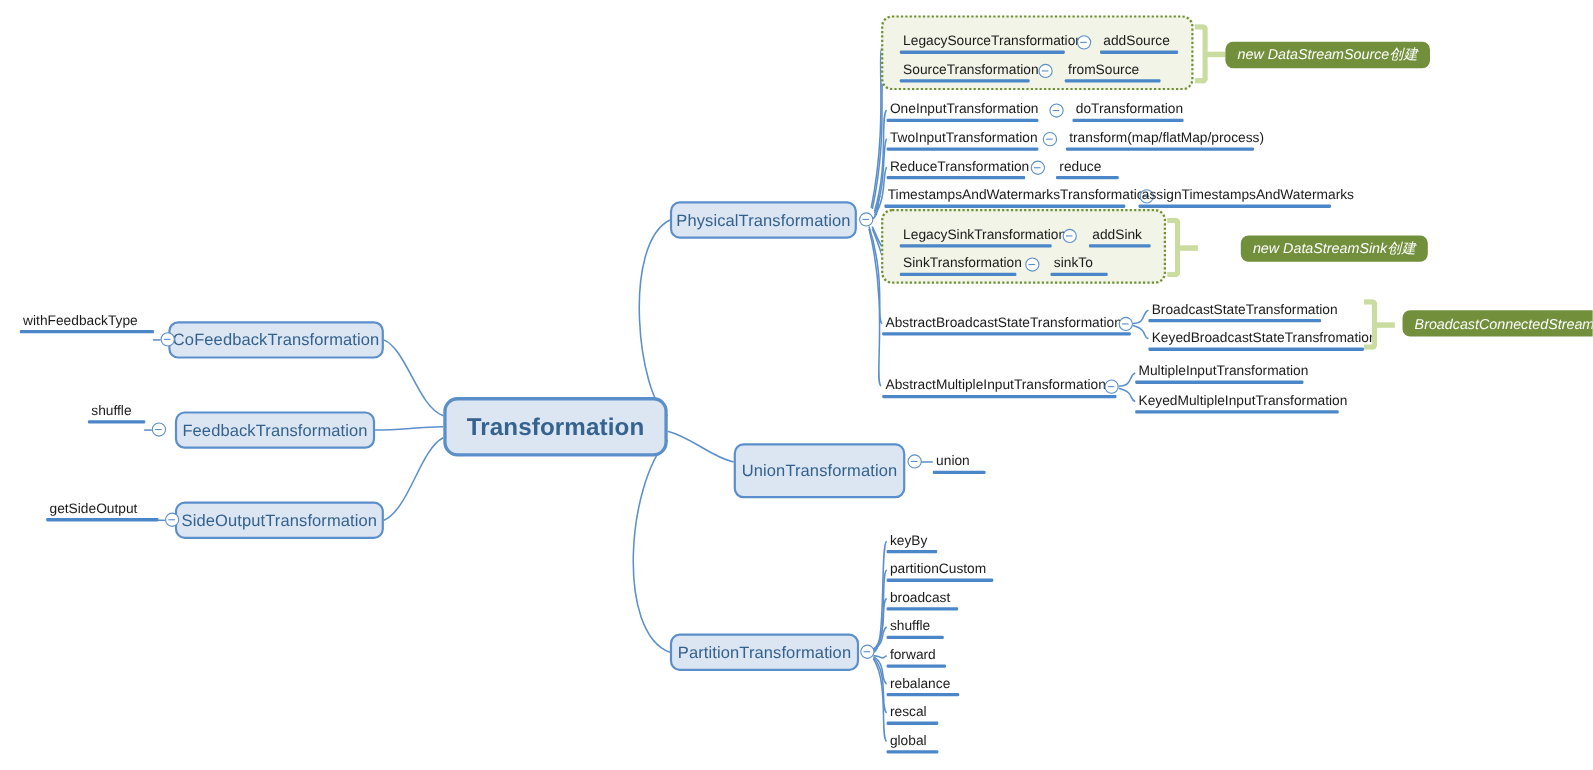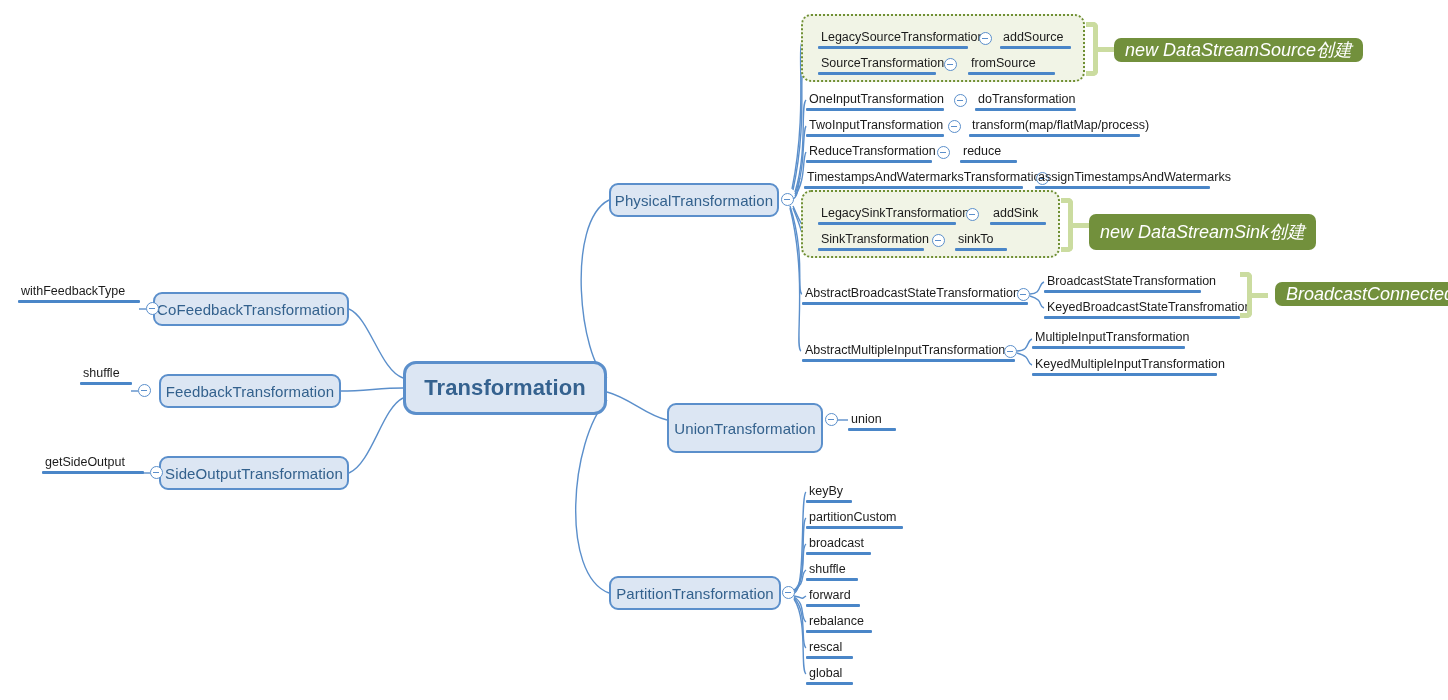--- a/index.html
+++ b/index.html
@@ -97,21 +97,21 @@
   }
 
   
   .badge {
     position: absolute;
     box-sizing: border-box;
     background: #72903c;
     color: #ffffff;
     border-radius: 7px;
     font-style: italic;
-    font-size: 18px;
+    font-size: 13px;
     display: flex;
     align-items: center;
     justify-content: center;
     white-space: nowrap;
     padding: 0 11px;
   }
   .badge b { font-weight: normal; }
 
   
   .bracket {
@@ -299,21 +299,21 @@
     <span class="bar"></span>
   </div>
   <div class="toggle" style="left:932px; top:234px;"></div>
   <div class="uline" style="left:955px; top:232px; width:52px;">
     <span class="txt">sinkTo</span>
     <span class="bar"></span>
   </div>
 
   <div class="bracket" style="left:1061px; top:198px; width:12px; height:54px;"></div>
   <div class="bracket-stem" style="left:1071px; top:223px; width:18px;"></div>
-  <div class="badge" style="left:1089px; top:214px; height:36px;">
+  <div class="badge" style="left:1128px; top:214px; height:24px;">
     <b>new DataStreamSink创建</b>
   </div>
 
   <div class="uline" style="left:802px; top:286px; width:226px;">
     <span class="txt">AbstractBroadcastStateTransformation</span>
     <span class="bar"></span>
   </div>
   <div class="toggle" style="left:1017px; top:288px;"></div>
   <div class="uline" style="left:1044px; top:274px; width:157px;">
     <span class="txt">BroadcastStateTransformation</span>

